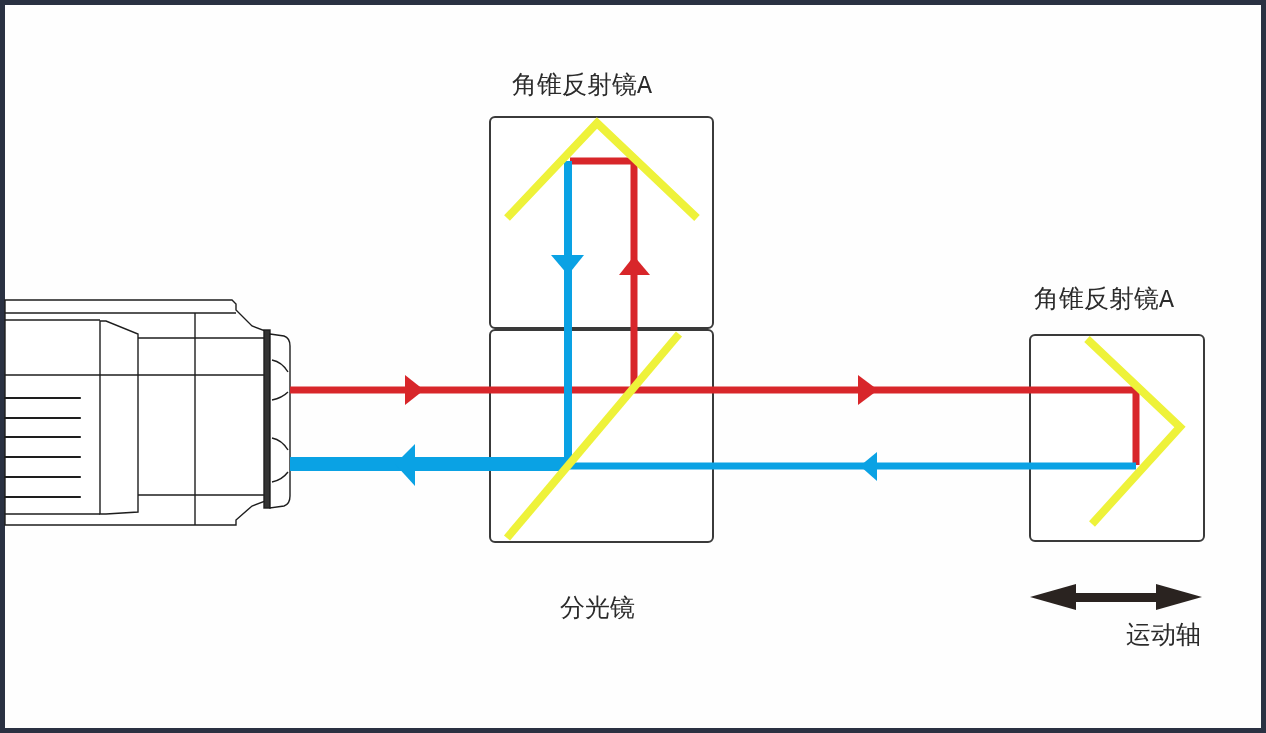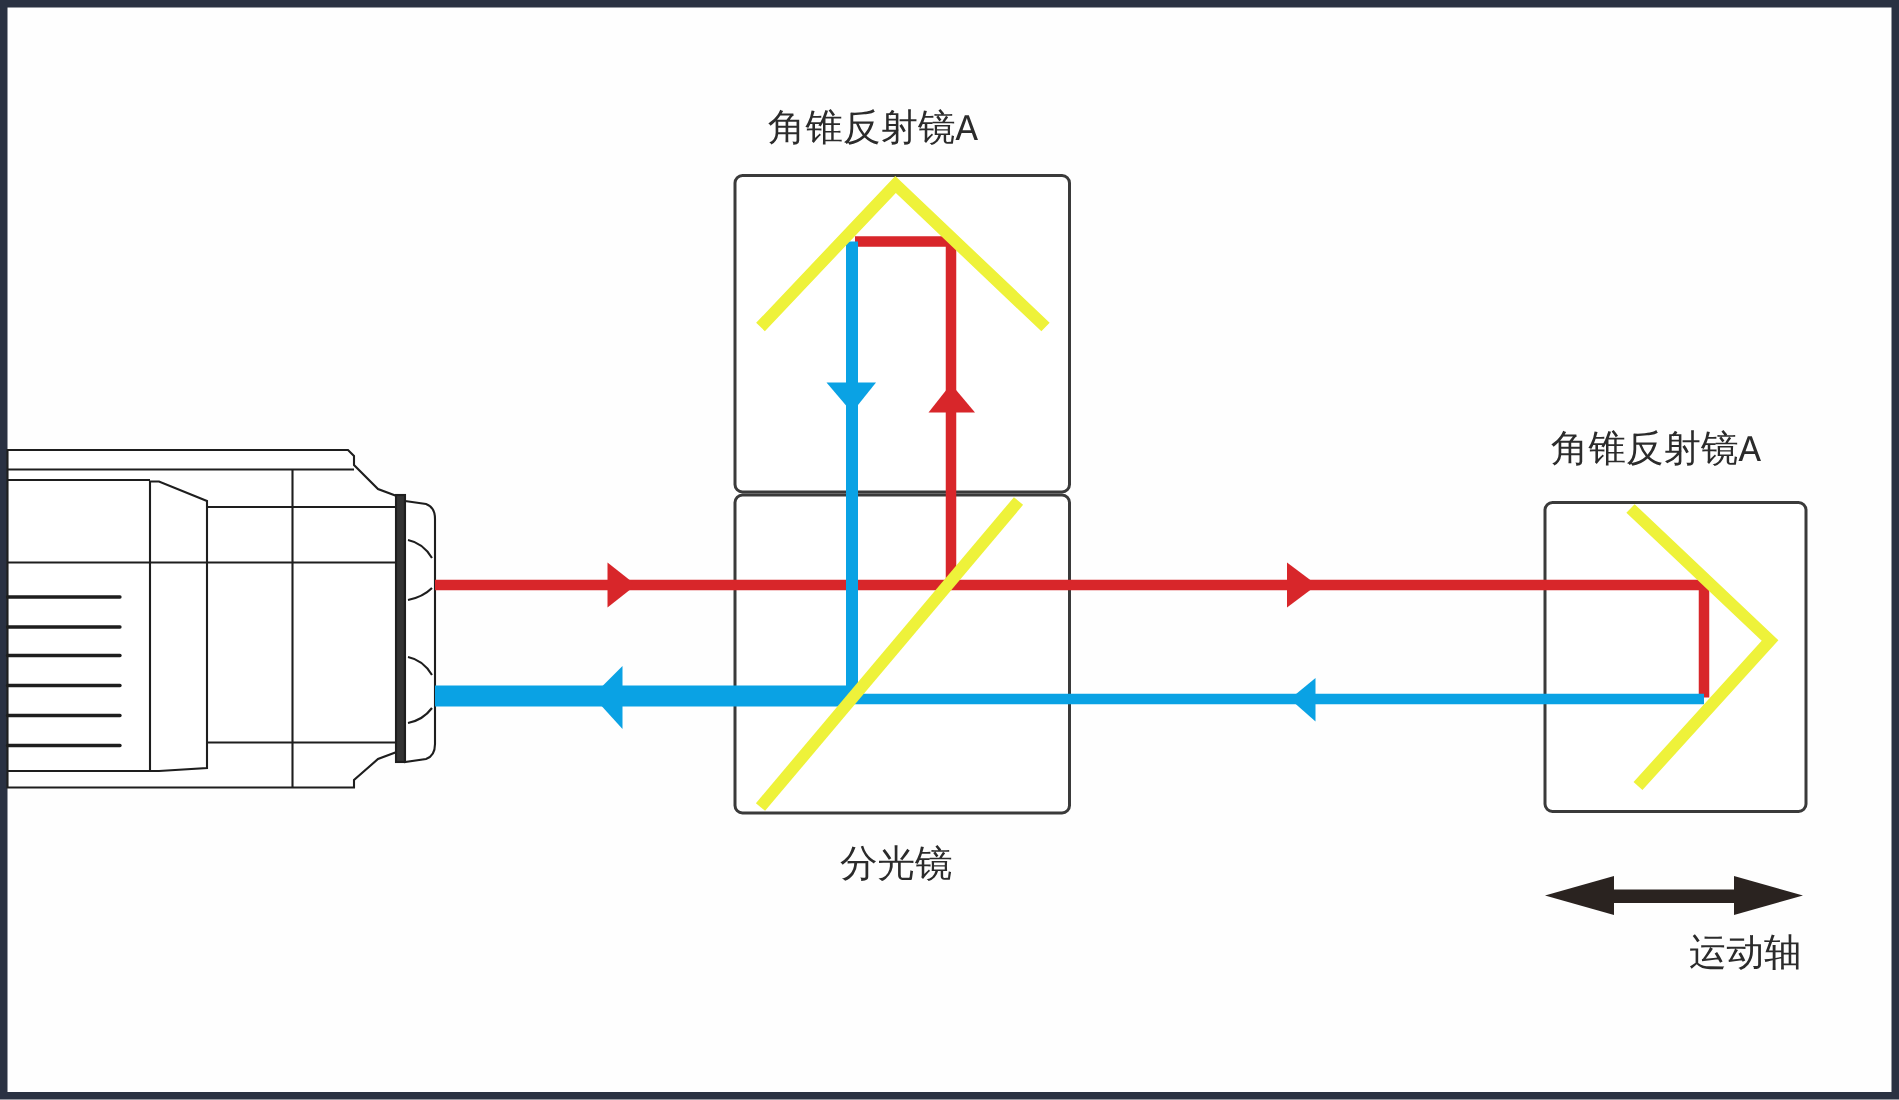--- a/index.html
+++ b/index.html
@@ -81,14 +81,14 @@
 
   <g fill="#2a2320">
     <rect x="1070" y="593" width="88" height="9"></rect>
     <polygon points="1030,597 1076,584 1076,610"></polygon>
     <polygon points="1202,597 1156,584 1156,610"></polygon>
   </g>
 </svg>
 
 <div class="lbl" style="left:512px; top:74px;">角锥反射镜A</div>
 <div class="lbl" style="left:1034px; top:288px;">角锥反射镜A</div>
-<div class="lbl" style="left:560px; top:565px;">分光镜</div>
+<div class="lbl" style="left:560px; top:597px;">分光镜</div>
 <div class="lbl" style="left:1126px; top:624px;">运动轴</div>
 
 </body></html>

